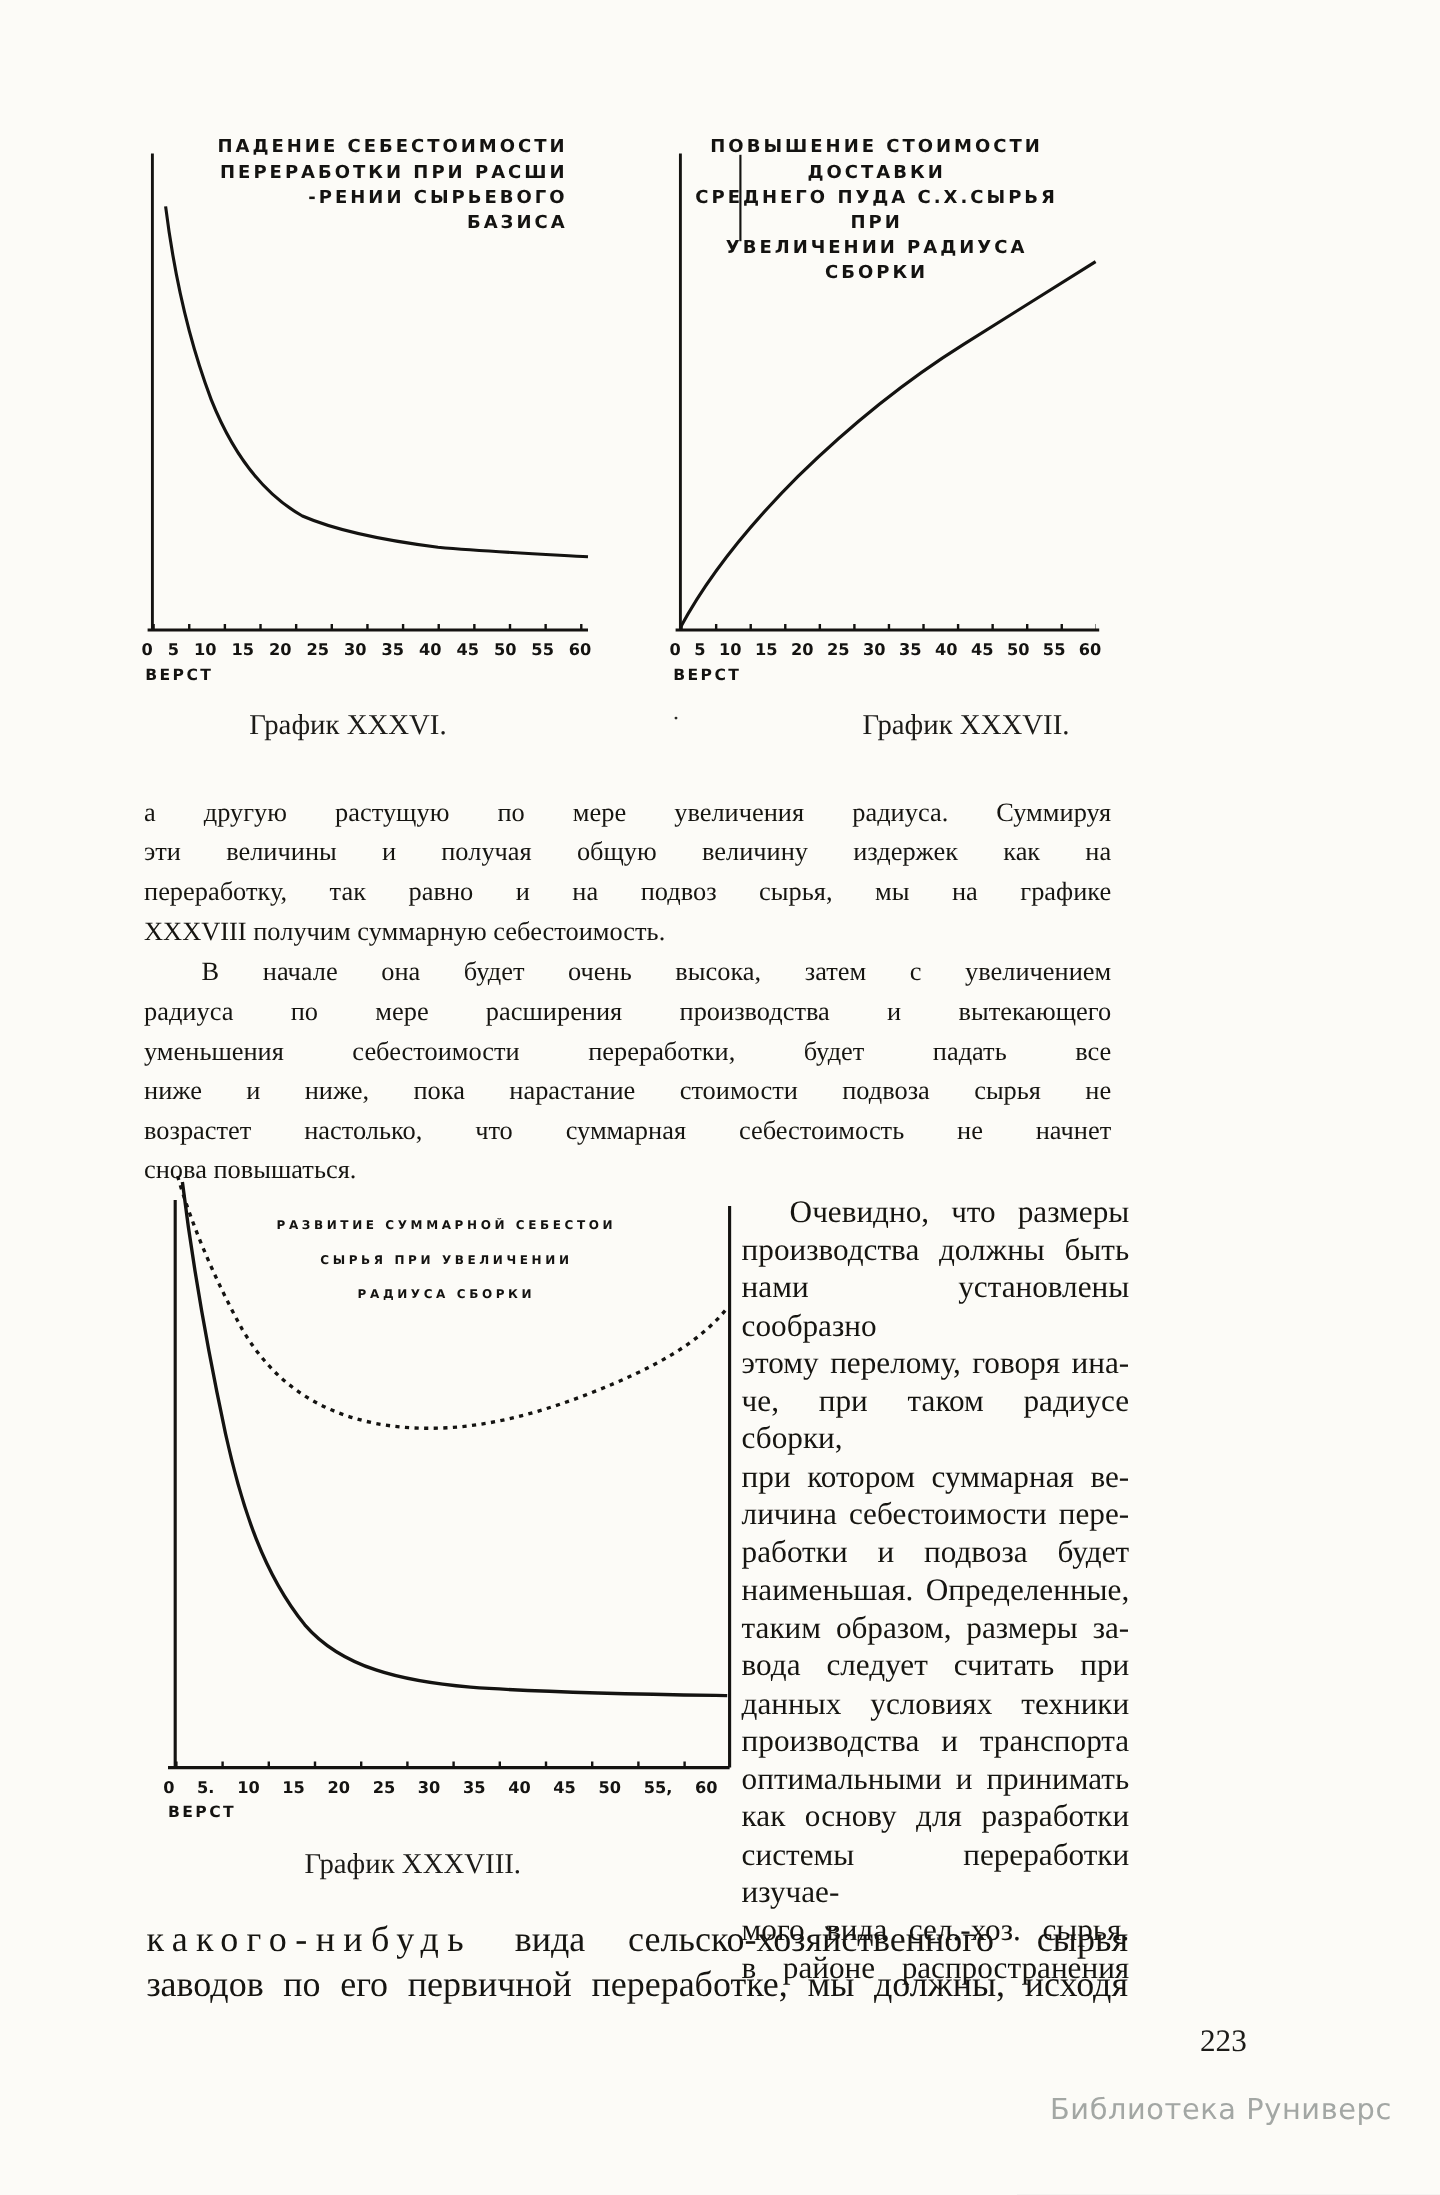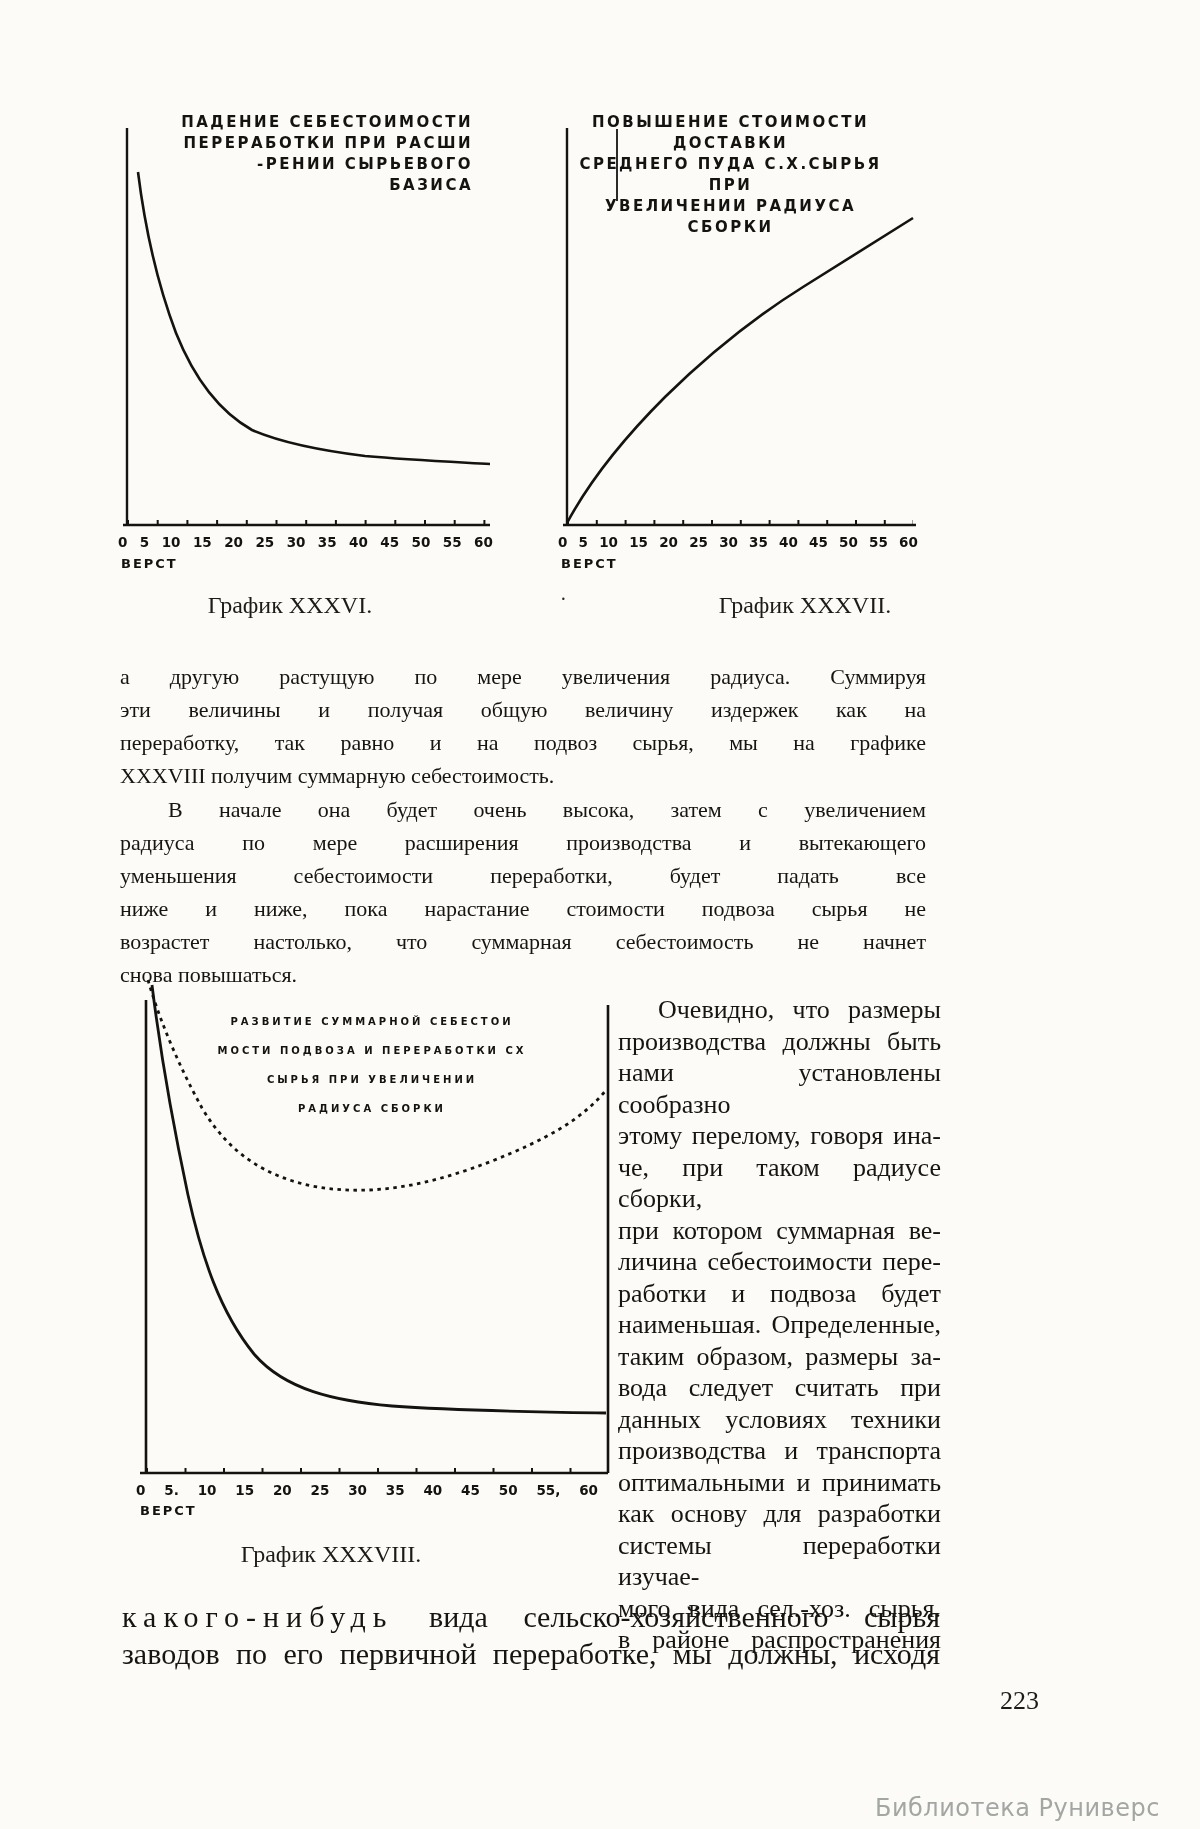--- a/index.html
+++ b/index.html
@@ -132,42 +132,41 @@
   </div>
 
   <svg class="abs" style="left:140px;top:960px;" width="475" height="515" viewBox="0 0 475 515">
     <path class="ink" d="M6,40 V513 M0,513 H468 M468,45 V513" stroke-width="2.6"></path>
     <line class="ink" x1="6" y1="510.5" x2="468" y2="510.5" stroke-width="5" stroke-dasharray="2,36.5"></line>
     <path class="ink" stroke-width="2.8" d="M12,25 C20,90 32,160 48,235 C62,298 80,352 114,394 C145,430 195,441 252,446 C320,451 400,452 466,453"></path>
     <path class="ink" stroke-width="2.8" stroke-dasharray="3.5,4.5" d="M8,20 C20,62 40,108 62,148 C88,192 124,216 172,226 C235,238 295,223 352,201 C405,180 442,160 467,129"></path>
   </svg>
   <div class="abs handtitle38" style="left:157px;top:1007px;width:430px;">
     <div>РАЗВИТИЕ СУММАРНОЙ СЕБЕСТОИ</div>
-    <div>МОСТИ ПОДВОЗА И ПЕРЕРАБОТКИ СХ</div>
     <div>СЫРЬЯ ПРИ УВЕЛИЧЕНИИ</div>
     <div>РАДИУСА СБОРКИ</div>
   </div>
   <div class="abs xlabels" style="left:136px;top:1482px;width:462px;">
 
   <span>0</span>
       <span>5.</span>
       <span>10</span>
       <span>15</span>
       <span>20</span>
       <span>25</span>
       <span>30</span>
       <span>35</span>
       <span>40</span>
       <span>45</span>
       <span>50</span>
       <span>55,</span>
       <span>60</span>
     </div>
   <div class="abs verst" style="left:140px;top:1503px;">ВЕРСТ</div>
-  <div class="abs caption" style="left:226px;top:1541px;width:210px;">График XXXVIII.</div>
+  <div class="abs caption" style="left:239px;top:1541px;width:210px;">График XXXVIII.</div>
 
   <div class="abs rightcol" style="left:618px;top:994px;width:323px;">
     <div class="jl ind">Очевидно, что размеры</div>
     <div class="jl">производства должны быть</div>
     <div class="jl">нами установлены сообразно</div>
     <div class="jl">этому перелому, говоря ина-</div>
     <div class="jl">че, при таком радиусе сборки,</div>
     <div class="jl">при котором суммарная ве-</div>
     <div class="jl">личина себестоимости пере-</div>
     <div class="jl">работки и подвоза будет</div>
@@ -185,15 +184,15 @@
 
   <div class="abs bottomtext" style="left:122px;top:1598px;width:818px;">
     <div class="jl l1gap">
       <span class="sp-emph">какого-нибудь</span>
       <span>вида сельско-хозяйственного сырья</span>
     </div>
     <div class="jl">заводов по его первичной переработке, мы должны, исходя</div>
   </div>
 
   <div class="abs pagenum" style="left:1000px;top:1686px;">223</div>
-  <div class="abs watermark" style="left:875px;top:1794px;">Библиотека Руниверс</div>
+  <div class="abs watermark" style="left:875px;top:1744px;">Библиотека Руниверс</div>
 
 </div>
 
 </body></html>

